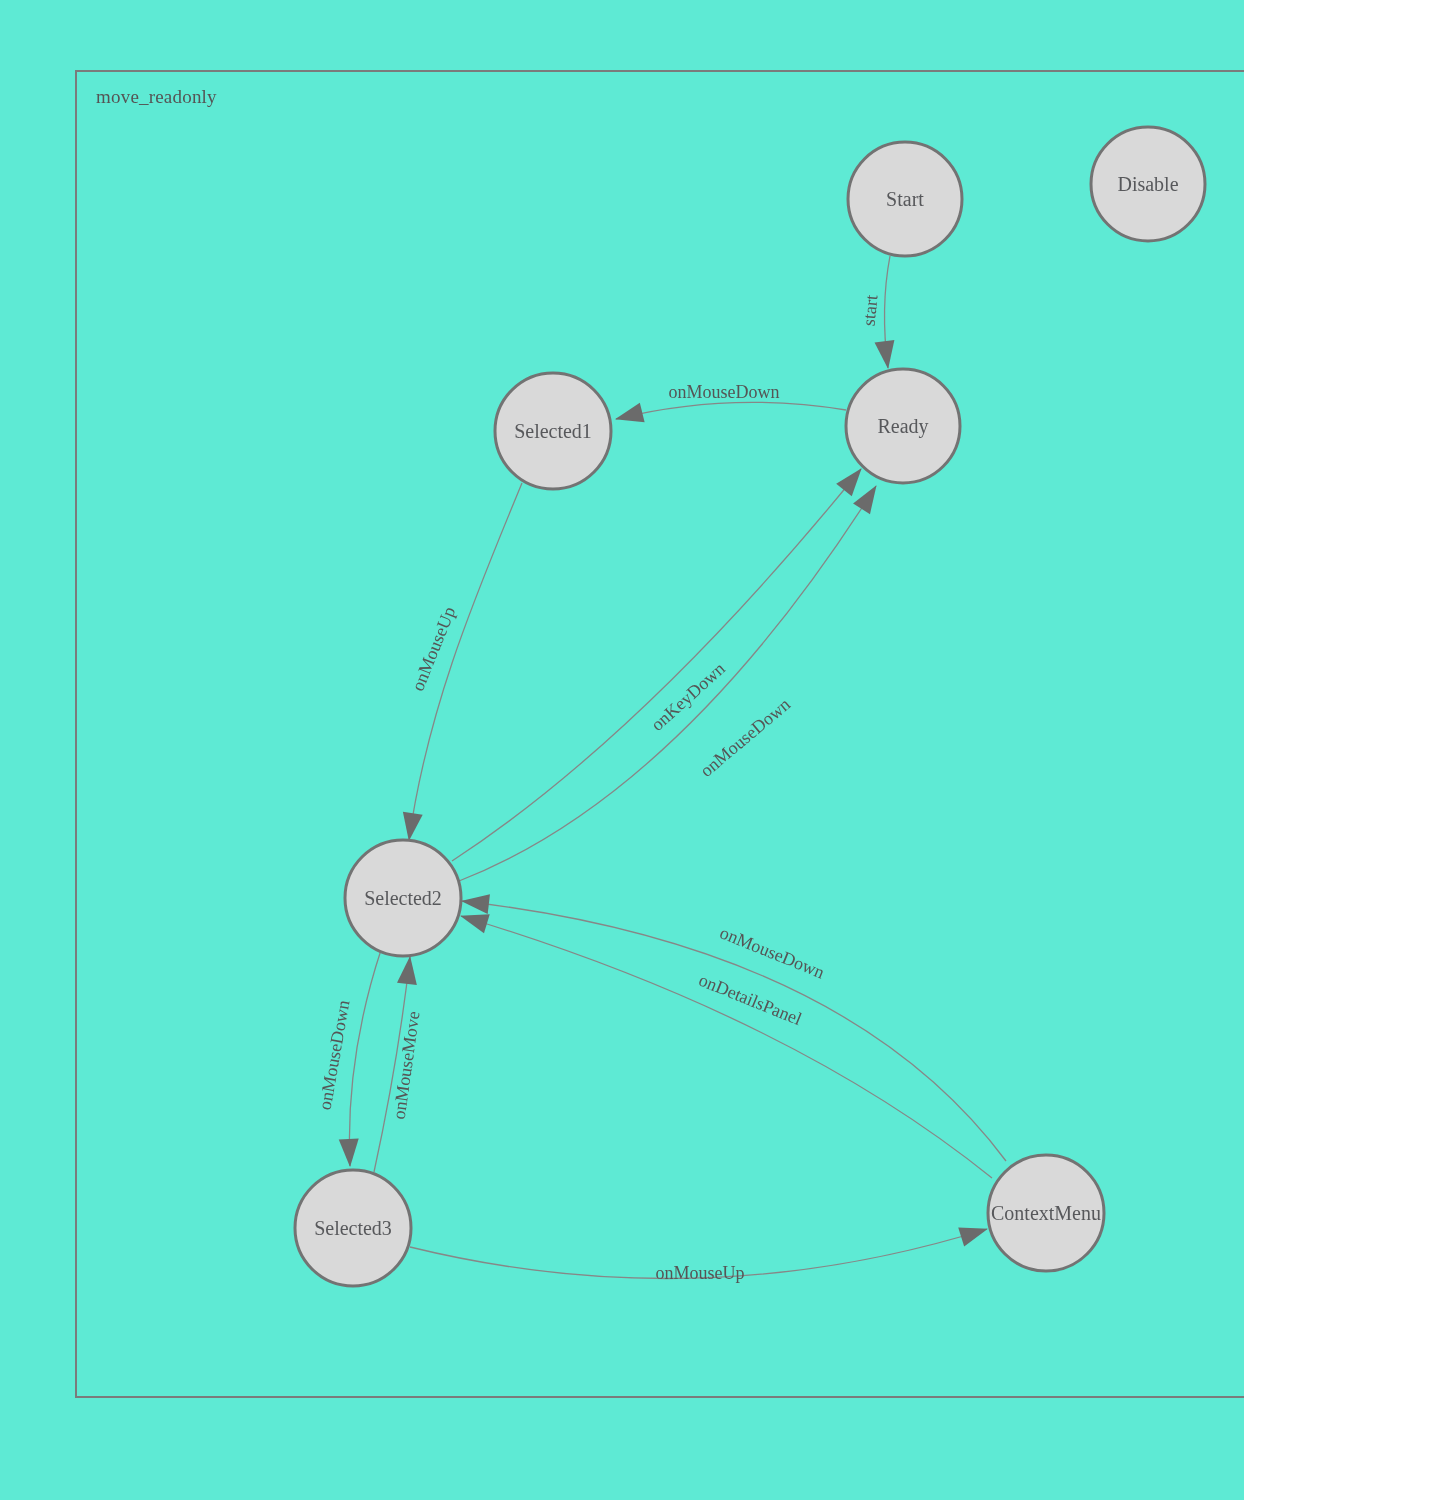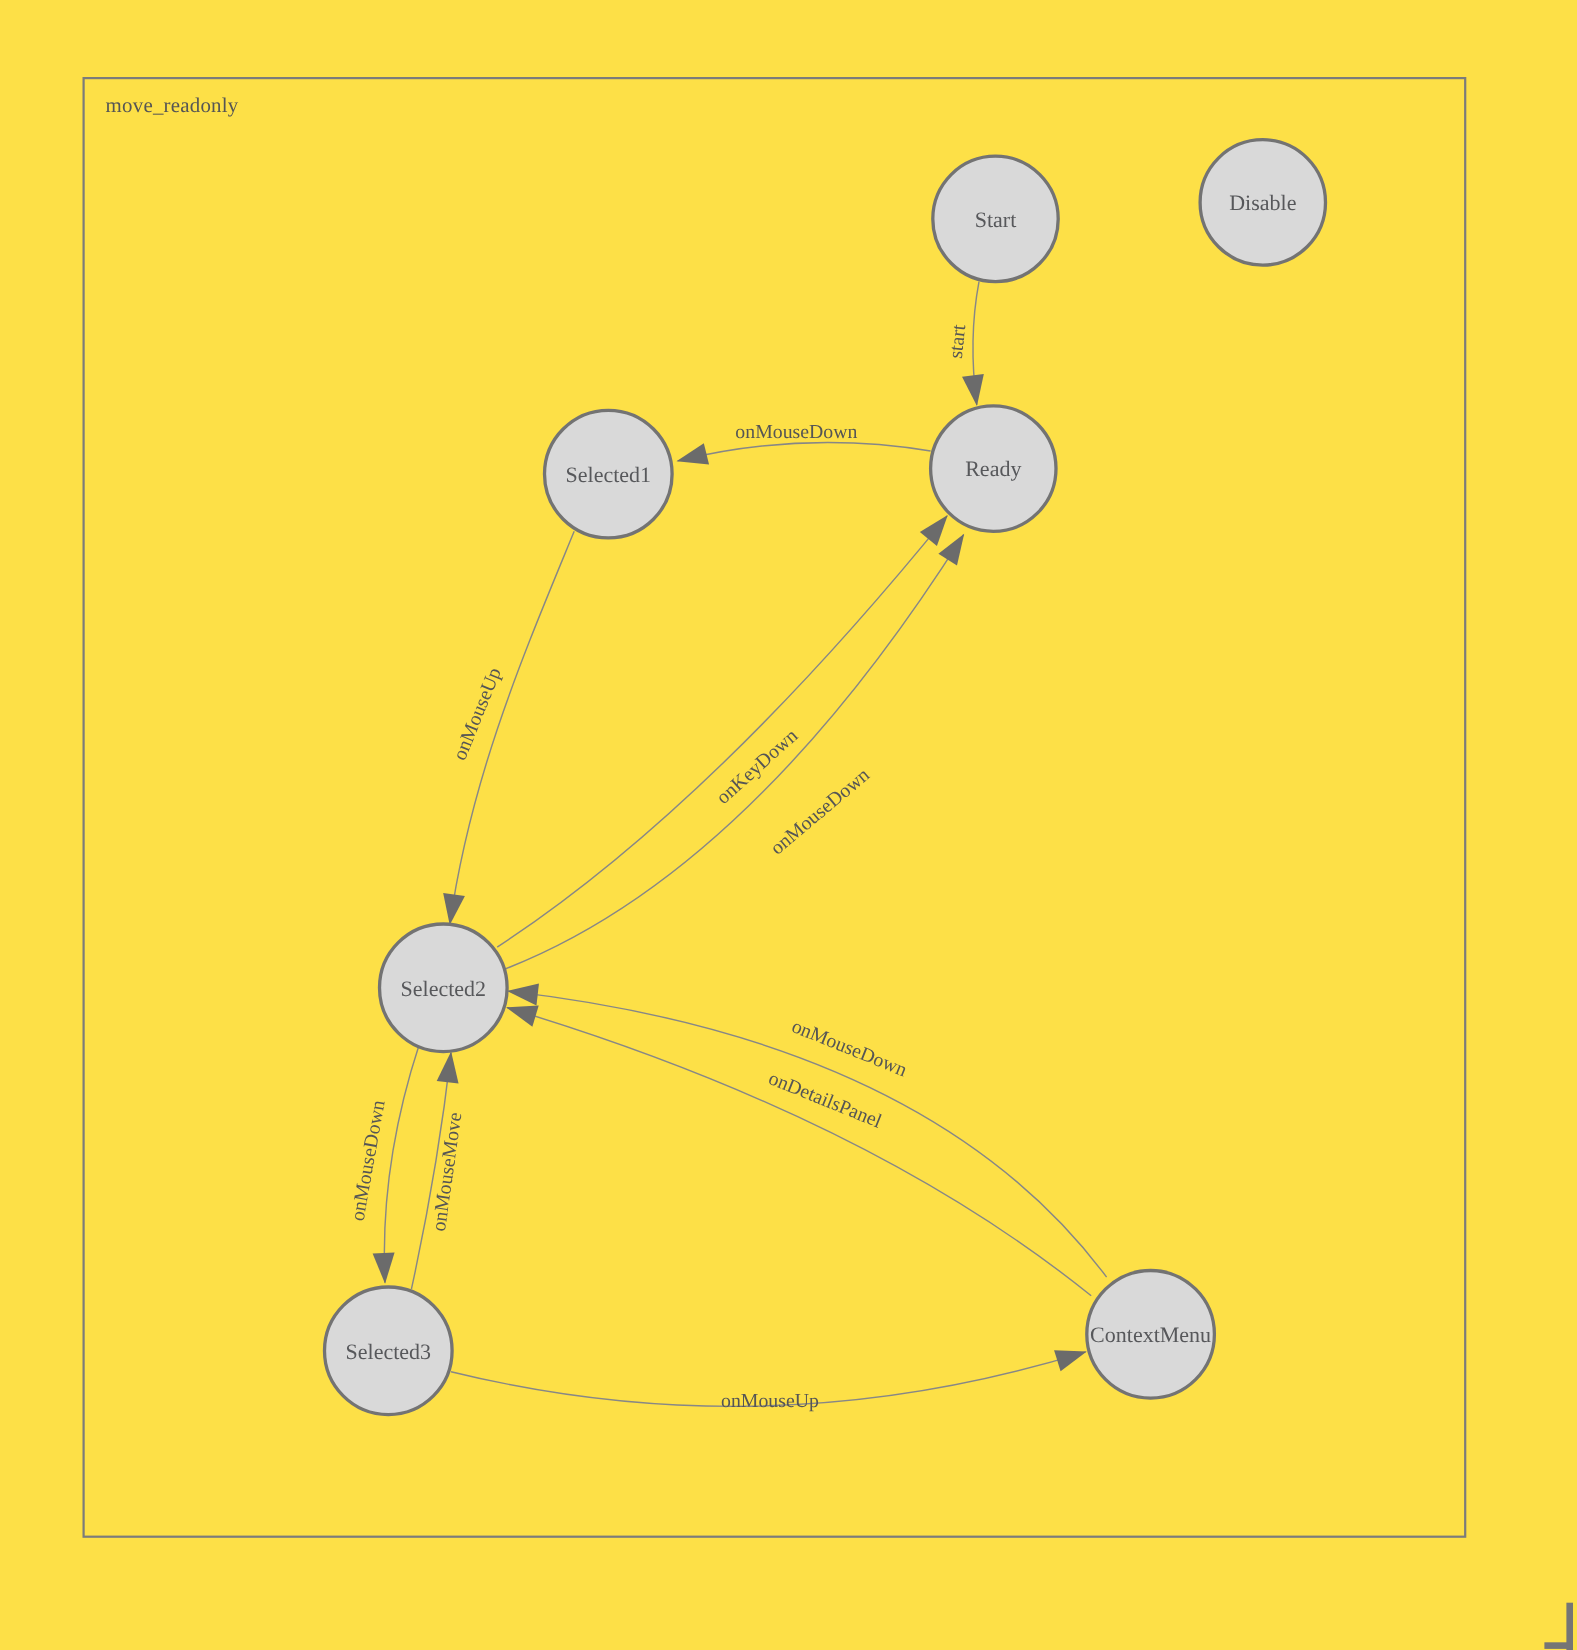--- a/index.html
+++ b/index.html
@@ -2,23 +2,23 @@
 <html style="--border-color: #7b7b7b; --node-fill: #d9d9d9; --node-stroke: #737373; --node-text: #57585b; --edge-color: #878787; --text-color: #555555; --scrollbar-color: #757575;"><head>
 <meta charset="utf-8">
 <style>
   html, body {
     margin: 0;
     padding: 0;
     background: #ffffff;
   }
   .stage {
     position: relative;
-    width: 1434px;
+    width: 1244px;
     height: 1500px;
-    background: #fde047;
+    background: #5eead4;
     overflow: hidden;
     font-family: "Liberation Serif", "DejaVu Serif", serif;
   }
   .frame {
     position: absolute;
     left: 75px;
     top: 70px;
     width: 1258px;
     height: 1328px;
     border: 2px solid var(--border-color, #7b7b7b);

